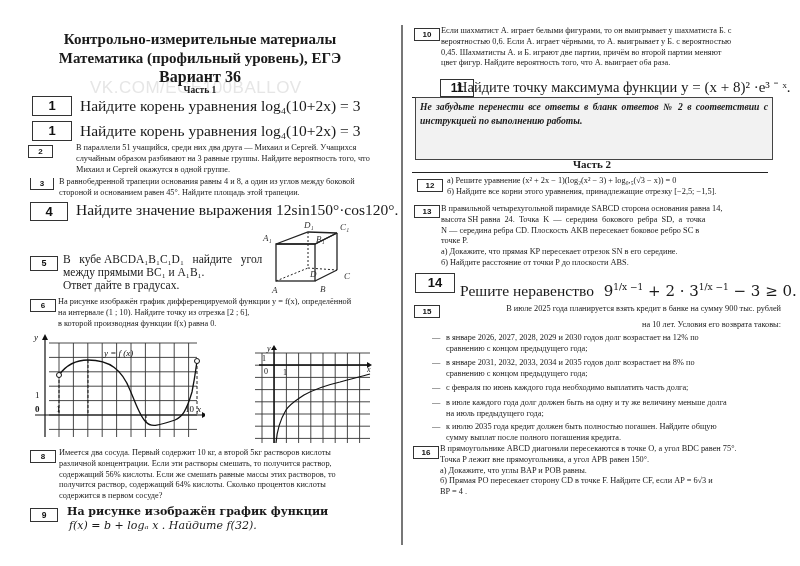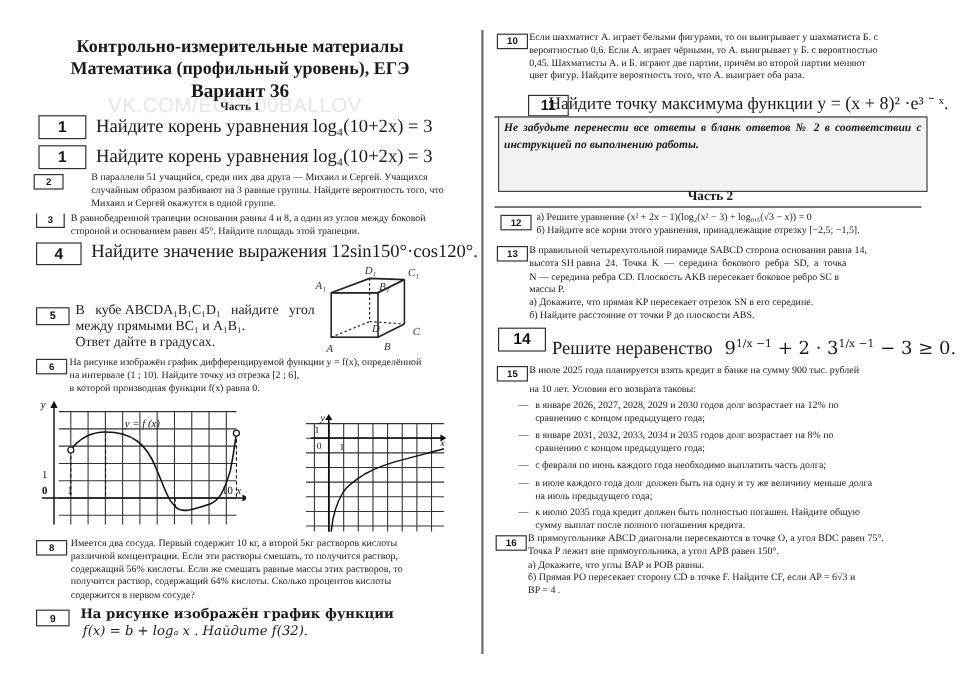--- a/index.html
+++ b/index.html
@@ -213,33 +213,33 @@
 <div class="abs t8" style="left:447px;top:176px;width:345px;">
   <div>а) Решите уравнение (x² + 2x − 1)(log₂(x² − 3) + log₀,₅(√3 − x)) = 0</div>
   <div>б) Найдите все корни этого уравнения, принадлежащие отрезку [−2,5; −1,5].</div>
 </div>
 
 <div class="box" style="left:414px;top:205px;width:24px;height:11px;font-size:8px;line-height:11px;">13</div>
 <div class="abs t8" style="left:441px;top:204px;width:340px;">
   <div>В правильной четырехугольной пирамиде SABCD сторона основания равна 14,</div>
   <div style="white-space:pre;">высота SH равна  24.  Точка  K  —  середина  бокового  ребра  SD,  а  точка</div>
   <div>N — середина ребра CD. Плоскость AKB пересекает  боковое  ребро  SC  в</div>
-  <div>массы P.</div>
+  <div>точке P.</div>
   <div>а)  Докажите, что прямая KP пересекает отрезок SN в его середине.</div>
   <div>б)  Найдите расстояние от точки P до плоскости ABS.</div>
 </div>
 
 <div class="box" style="left:415px;top:273px;width:38px;height:18px;font-size:13px;line-height:18px;">14</div>
 <div class="abs" style="left:460px;top:277px;font-size:15.5px;line-height:20px;white-space:nowrap;">
   <span>Решите неравенство</span>
   <span style="font-family:'DejaVu Serif',serif;font-size:15px;margin-left:6px;">9<sup style="font-size:9px;">1/x −1</sup> + 2 · 3<sup style="font-size:9px;">1/x −1</sup> − 3 ≥ 0.</span>
 </div>
 
 <div class="box" style="left:414px;top:305px;width:24px;height:11px;font-size:8px;line-height:11px;">15</div>
-<div class="abs t8" style="left:441px;top:304px;width:340px;">
+<div class="abs t8" style="left:441px;top:304px;width:340px;text-align:right;">
   <div>В июле 2025 года планируется взять кредит в банке на сумму 900 тыс. рублей</div>
   <div style="margin-top:5px;">на 10 лет. Условия его возврата таковы:</div>
 </div>
 <div class="bullet" style="top:333px;">
   <span class="dash">—</span>
   <div class="txt">
       <div>в январе 2026, 2027, 2028, 2029 и 2030 годов долг возрастает на 12% по</div>
       <div>сравнению с концом предыдущего года;</div>
     </div>
 </div>

